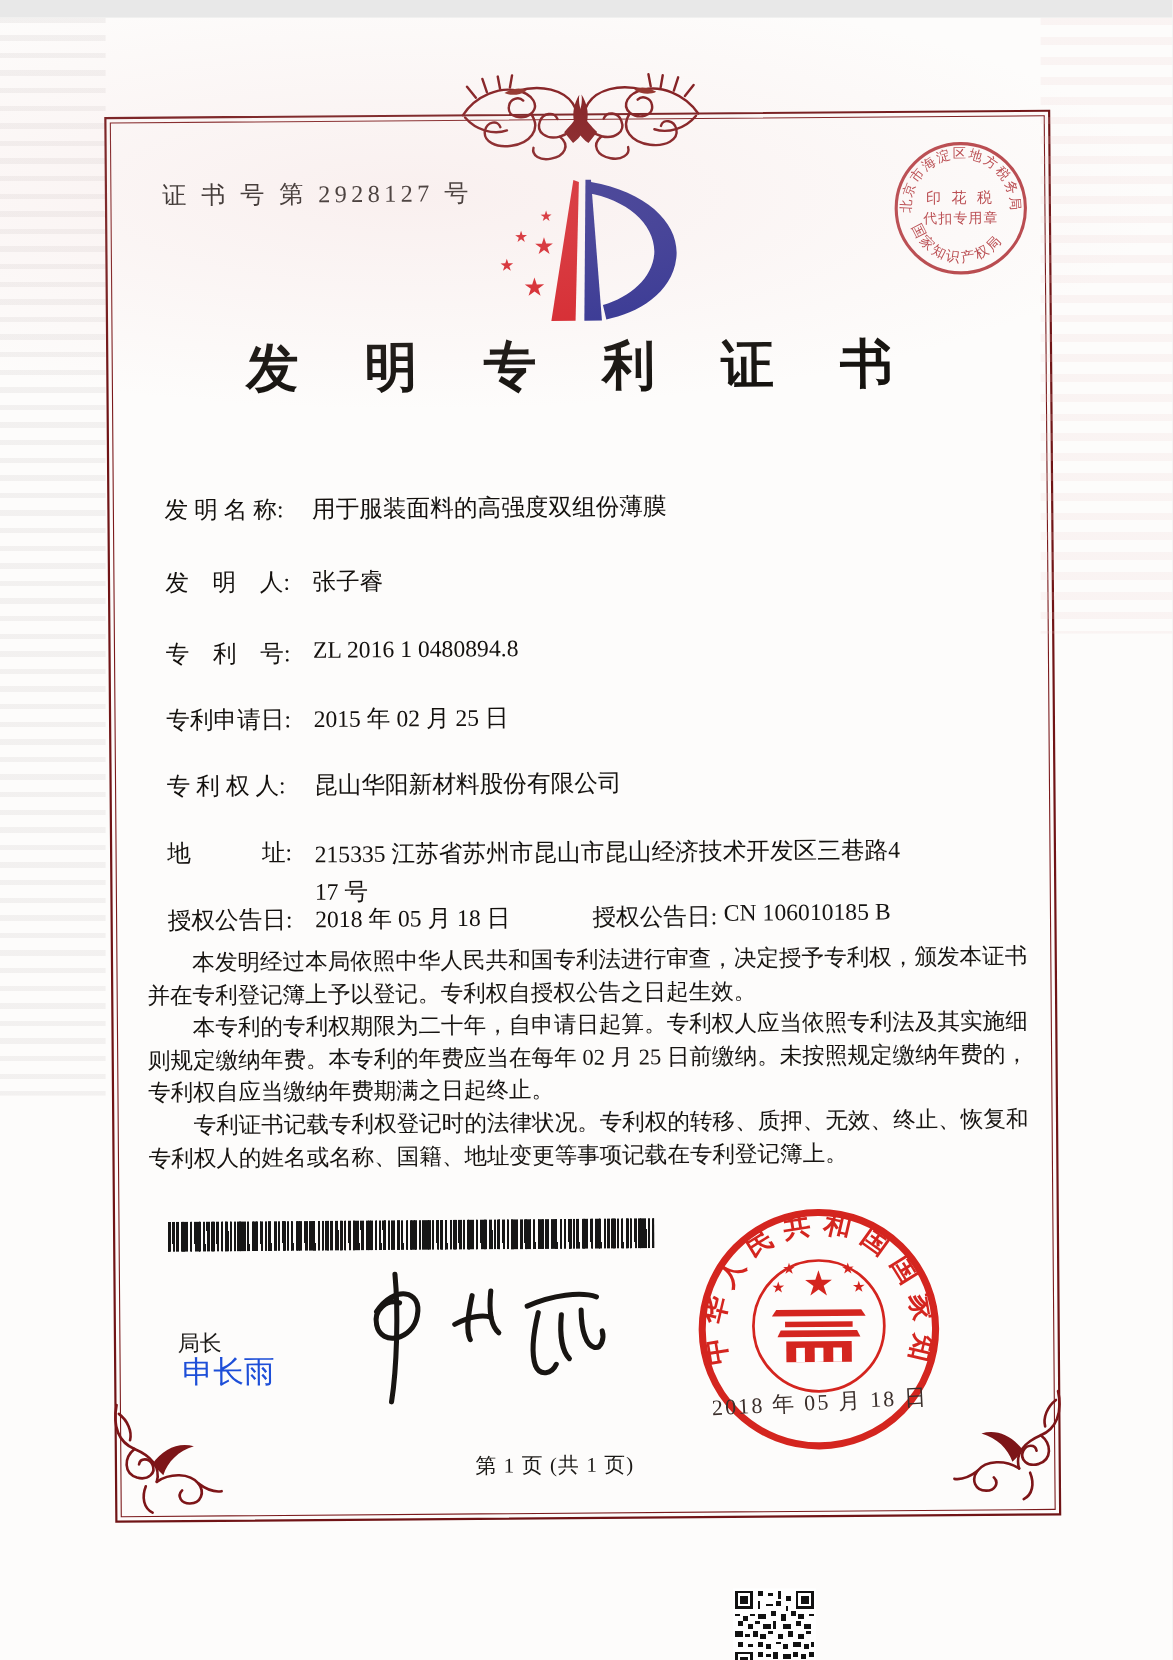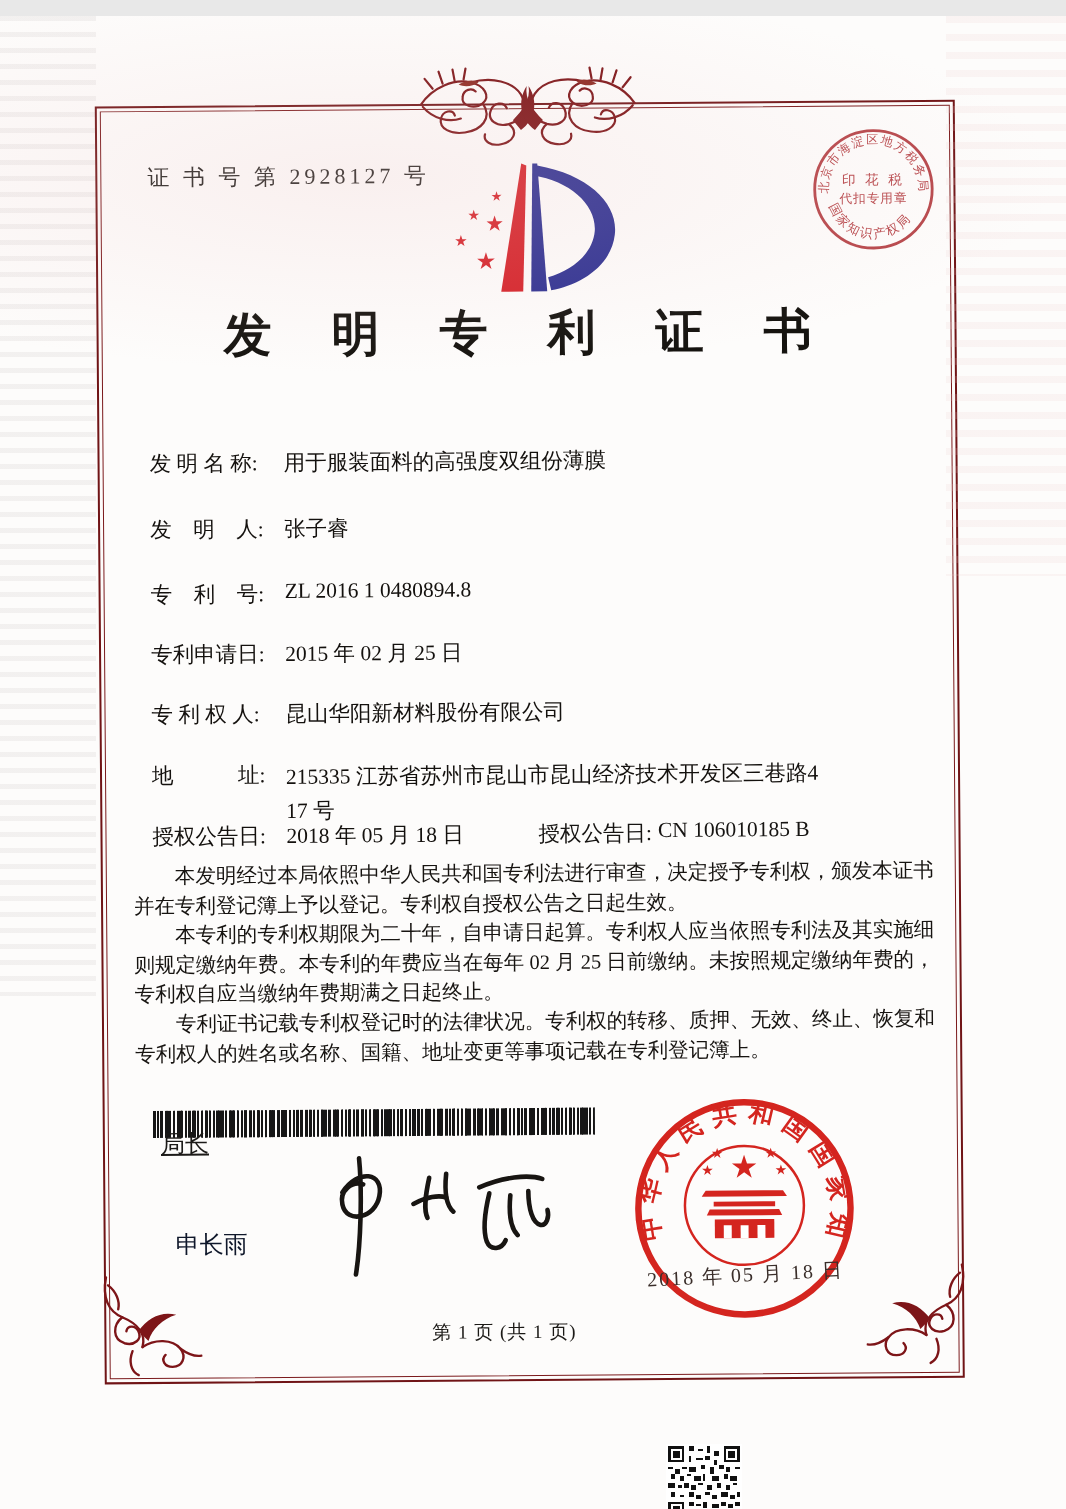--- a/index.html
+++ b/index.html
@@ -47,22 +47,22 @@
     line-height:29.6px; text-align:justify; color:#171411; }
   .paras p { text-indent:2em; margin:0; }
 
   .barcode { position:absolute; left:150px; top:1092px; width:442px; height:27px;
     background:
       repeating-linear-gradient(90deg,#161616 0 2px, rgba(0,0,0,0) 2px 4px),
       repeating-linear-gradient(90deg,#161616 0 1px, rgba(0,0,0,0) 1px 7px),
       repeating-linear-gradient(90deg,#161616 0 3px, rgba(0,0,0,0) 3px 13px);
   }
 
-  .signer-title { position:absolute; left:158px; top:1109px; font-size:24px; font-family:"Liberation Sans", sans-serif; color:#1c1a18;text-decoration:underline; }
-  .signer-name  { position:absolute; left:172px; top:1210px; font-size:24px; font-family:"Liberation Sans", sans-serif; color:#0f172a; }
+  .signer-title { position:absolute; left:158px; top:1189px; font-size:20px; font-family:"Liberation Sans", sans-serif; color:#1c1a18; }
+  .signer-name  { position:absolute; left:162px; top:1210px; font-size:28px; font-family:"Liberation Sans", sans-serif; color:#1d4ed8; }
   .signature { position:absolute; left:283px; top:1135px; width:268px; height:130px; }
 
   .seal { position:absolute; left:627px; top:1080px; width:228px; height:228px; }
   .seal-date { position:absolute; left:643px; top:1246px; width:250px; font-size:20px;
     letter-spacing:2px; color:#3a2e2a; transform:rotate(-2.5deg); z-index:5; white-space:nowrap; }
 
   .footer { position:absolute; left:380px; top:1303px; width:240px; text-align:center;
     font-size:19px; color:#1b1916; letter-spacing:1px; }
 
   .qr { position:absolute; left:666px; top:1428px; width:76px; height:76px; }

